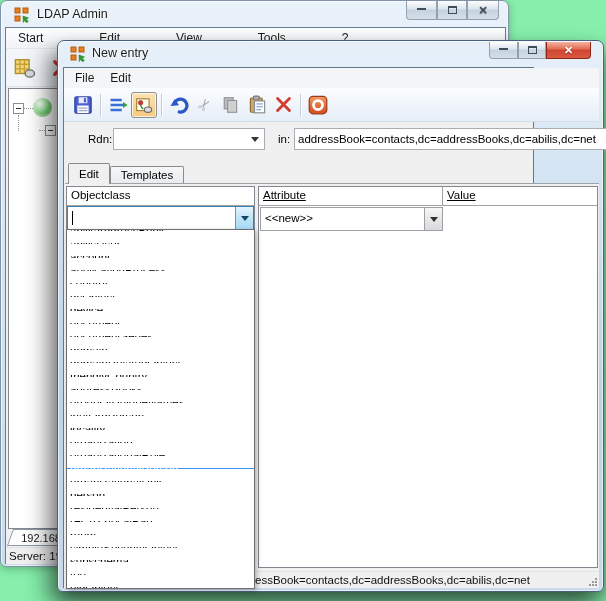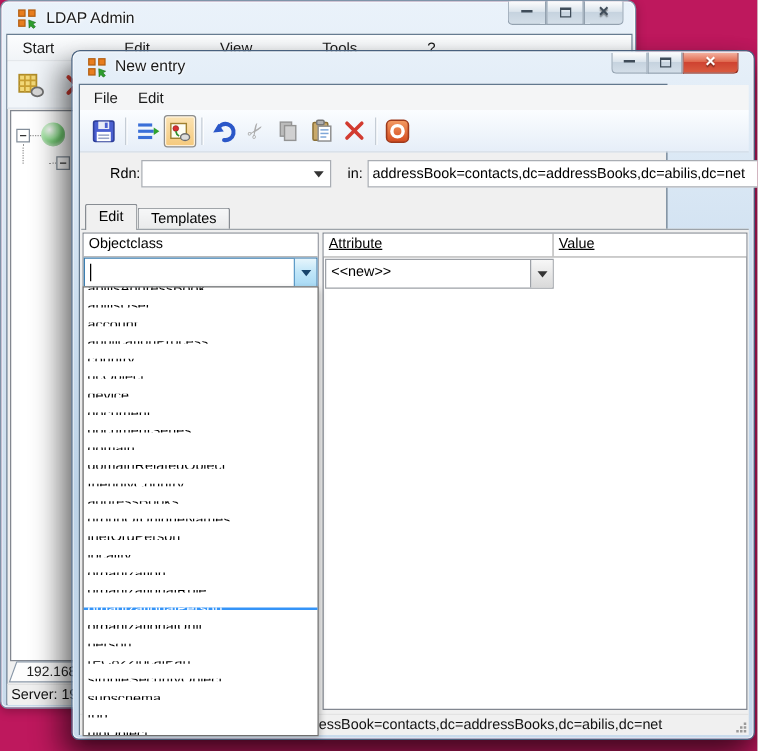--- a/index.html
+++ b/index.html
@@ -1,17 +1,17 @@
 <!DOCTYPE html>
 <html><head>
 <meta charset="utf-8">
 <style>
   * { margin:0; padding:0; box-sizing:border-box; }
   body { font-family:"Liberation Sans", sans-serif; background:#c2c1bd; }
-  .stage { position:relative; width:606px; height:601px; overflow:hidden; background:#be185d; font-size:11.5px; color:#000; }
+  .stage { position:relative; width:606px; height:601px; overflow:hidden; background:#86efac; font-size:11.5px; color:#000; }
 
   
   .win { position:absolute; border-radius:7px 7px 6px 6px; }
   .titlebar-text { position:absolute; font-size:12.5px; color:#1a1a1a; text-shadow:0 0 4px #fff, 0 0 2px #fff; white-space:nowrap; }
   .capgroup { position:absolute; display:flex; }
   .capbtn { height:19px; border:1px solid #93a1af; border-top:none; background:linear-gradient(180deg,#fdfdfd,#dbe4ec 45%,#c6d3df 50%,#d3dee8); display:flex; align-items:center; justify-content:center; color:#3f4c59; }
   .capbtn.first { border-radius:0 0 0 4px; }
   .capbtn.last  { border-radius:0 0 4px 0; }
   .capbtn.red { background:linear-gradient(180deg,#f4b3a2,#e06a50 45%,#cf4331 50%,#d95b40); border-color:#8e2718; color:#fff; }
   .glyph-min { width:9px; height:3px; border-bottom:2px solid currentColor; margin-bottom:3px; }
@@ -331,21 +331,23 @@
           <div class="dd-item">friendlyCountry</div>
           <div class="dd-item">addressBooks</div>
           <div class="dd-item">groupOfUniqueNames</div>
           <div class="dd-item">inetOrgPerson</div>
           <div class="dd-item">locality</div>
           <div class="dd-item">organization</div>
           <div class="dd-item">organizationalRole</div>
           <div class="dd-item selected">organizationalPerson</div>
           <div class="dd-item">organizationalUnit</div>
           <div class="dd-item">person</div>
+          <div class="dd-item">residentialPerson</div>
           <div class="dd-item">rFC822localPart</div>
+          <div class="dd-item">room</div>
           <div class="dd-item">simpleSecurityObject</div>
           <div class="dd-item">subschema</div>
           <div class="dd-item">top</div>
           <div class="dd-item">uidObject</div>
         </div>
 
     </div>
   </div>
 </div>
 

